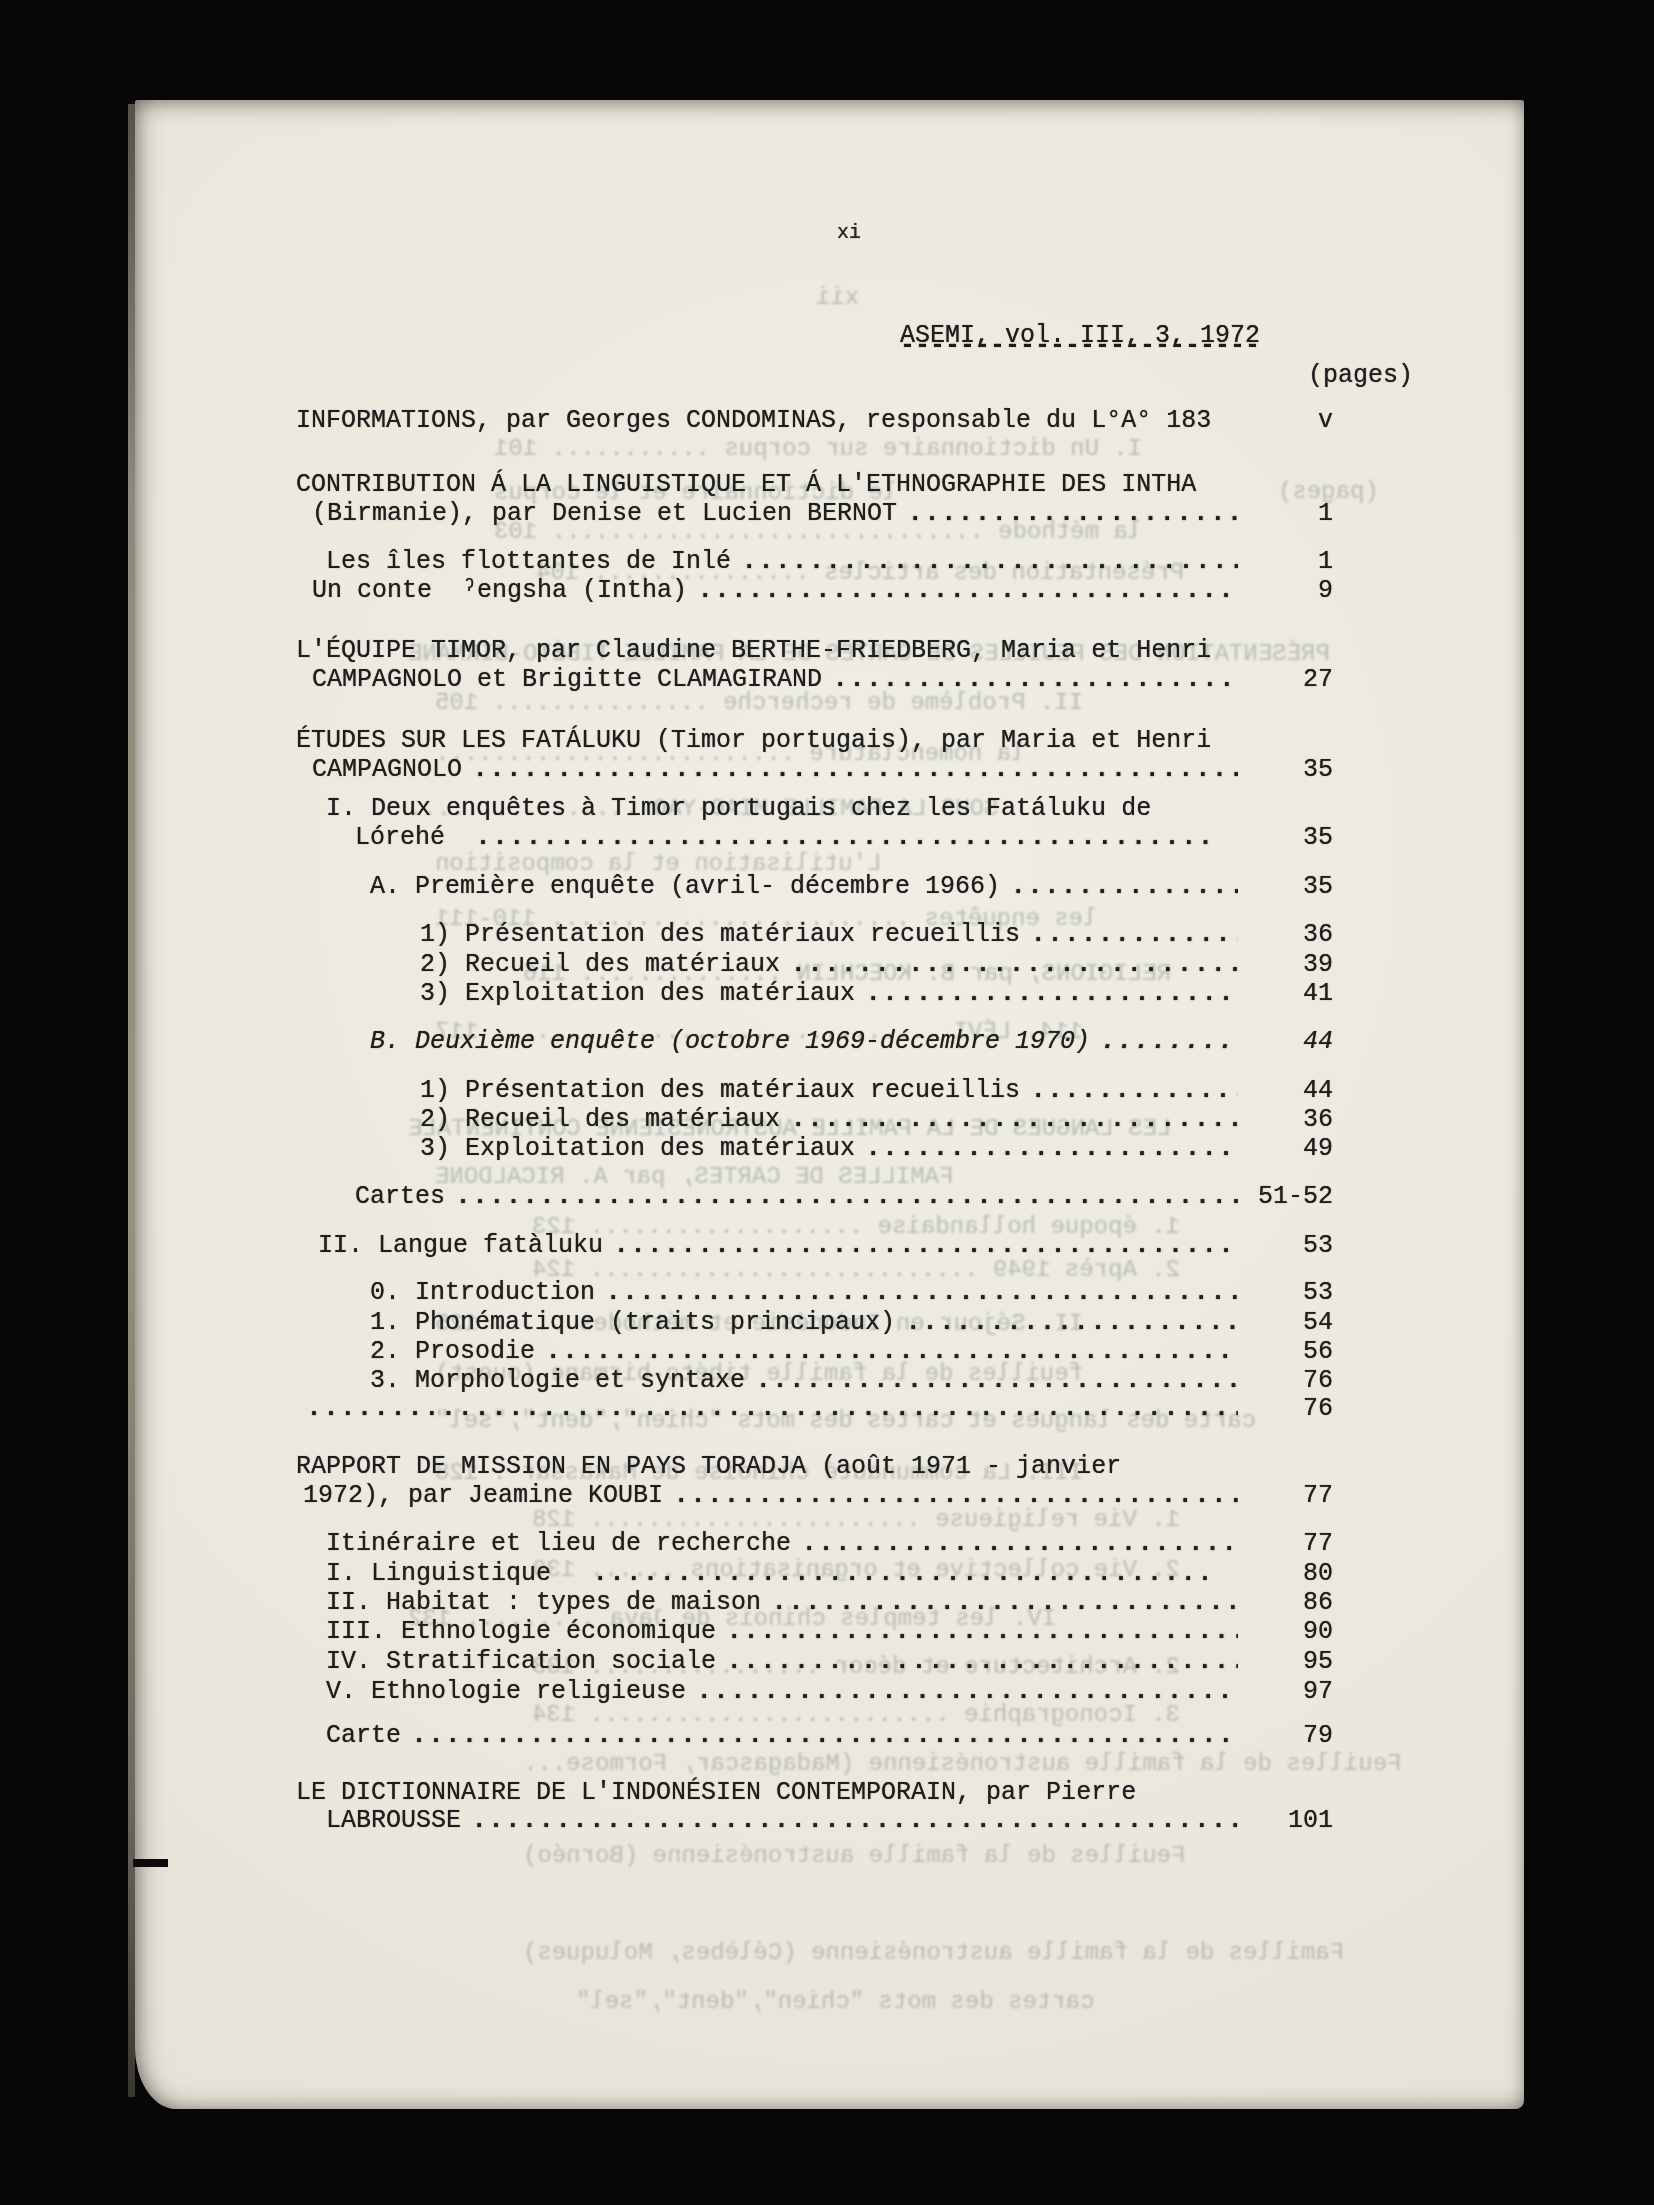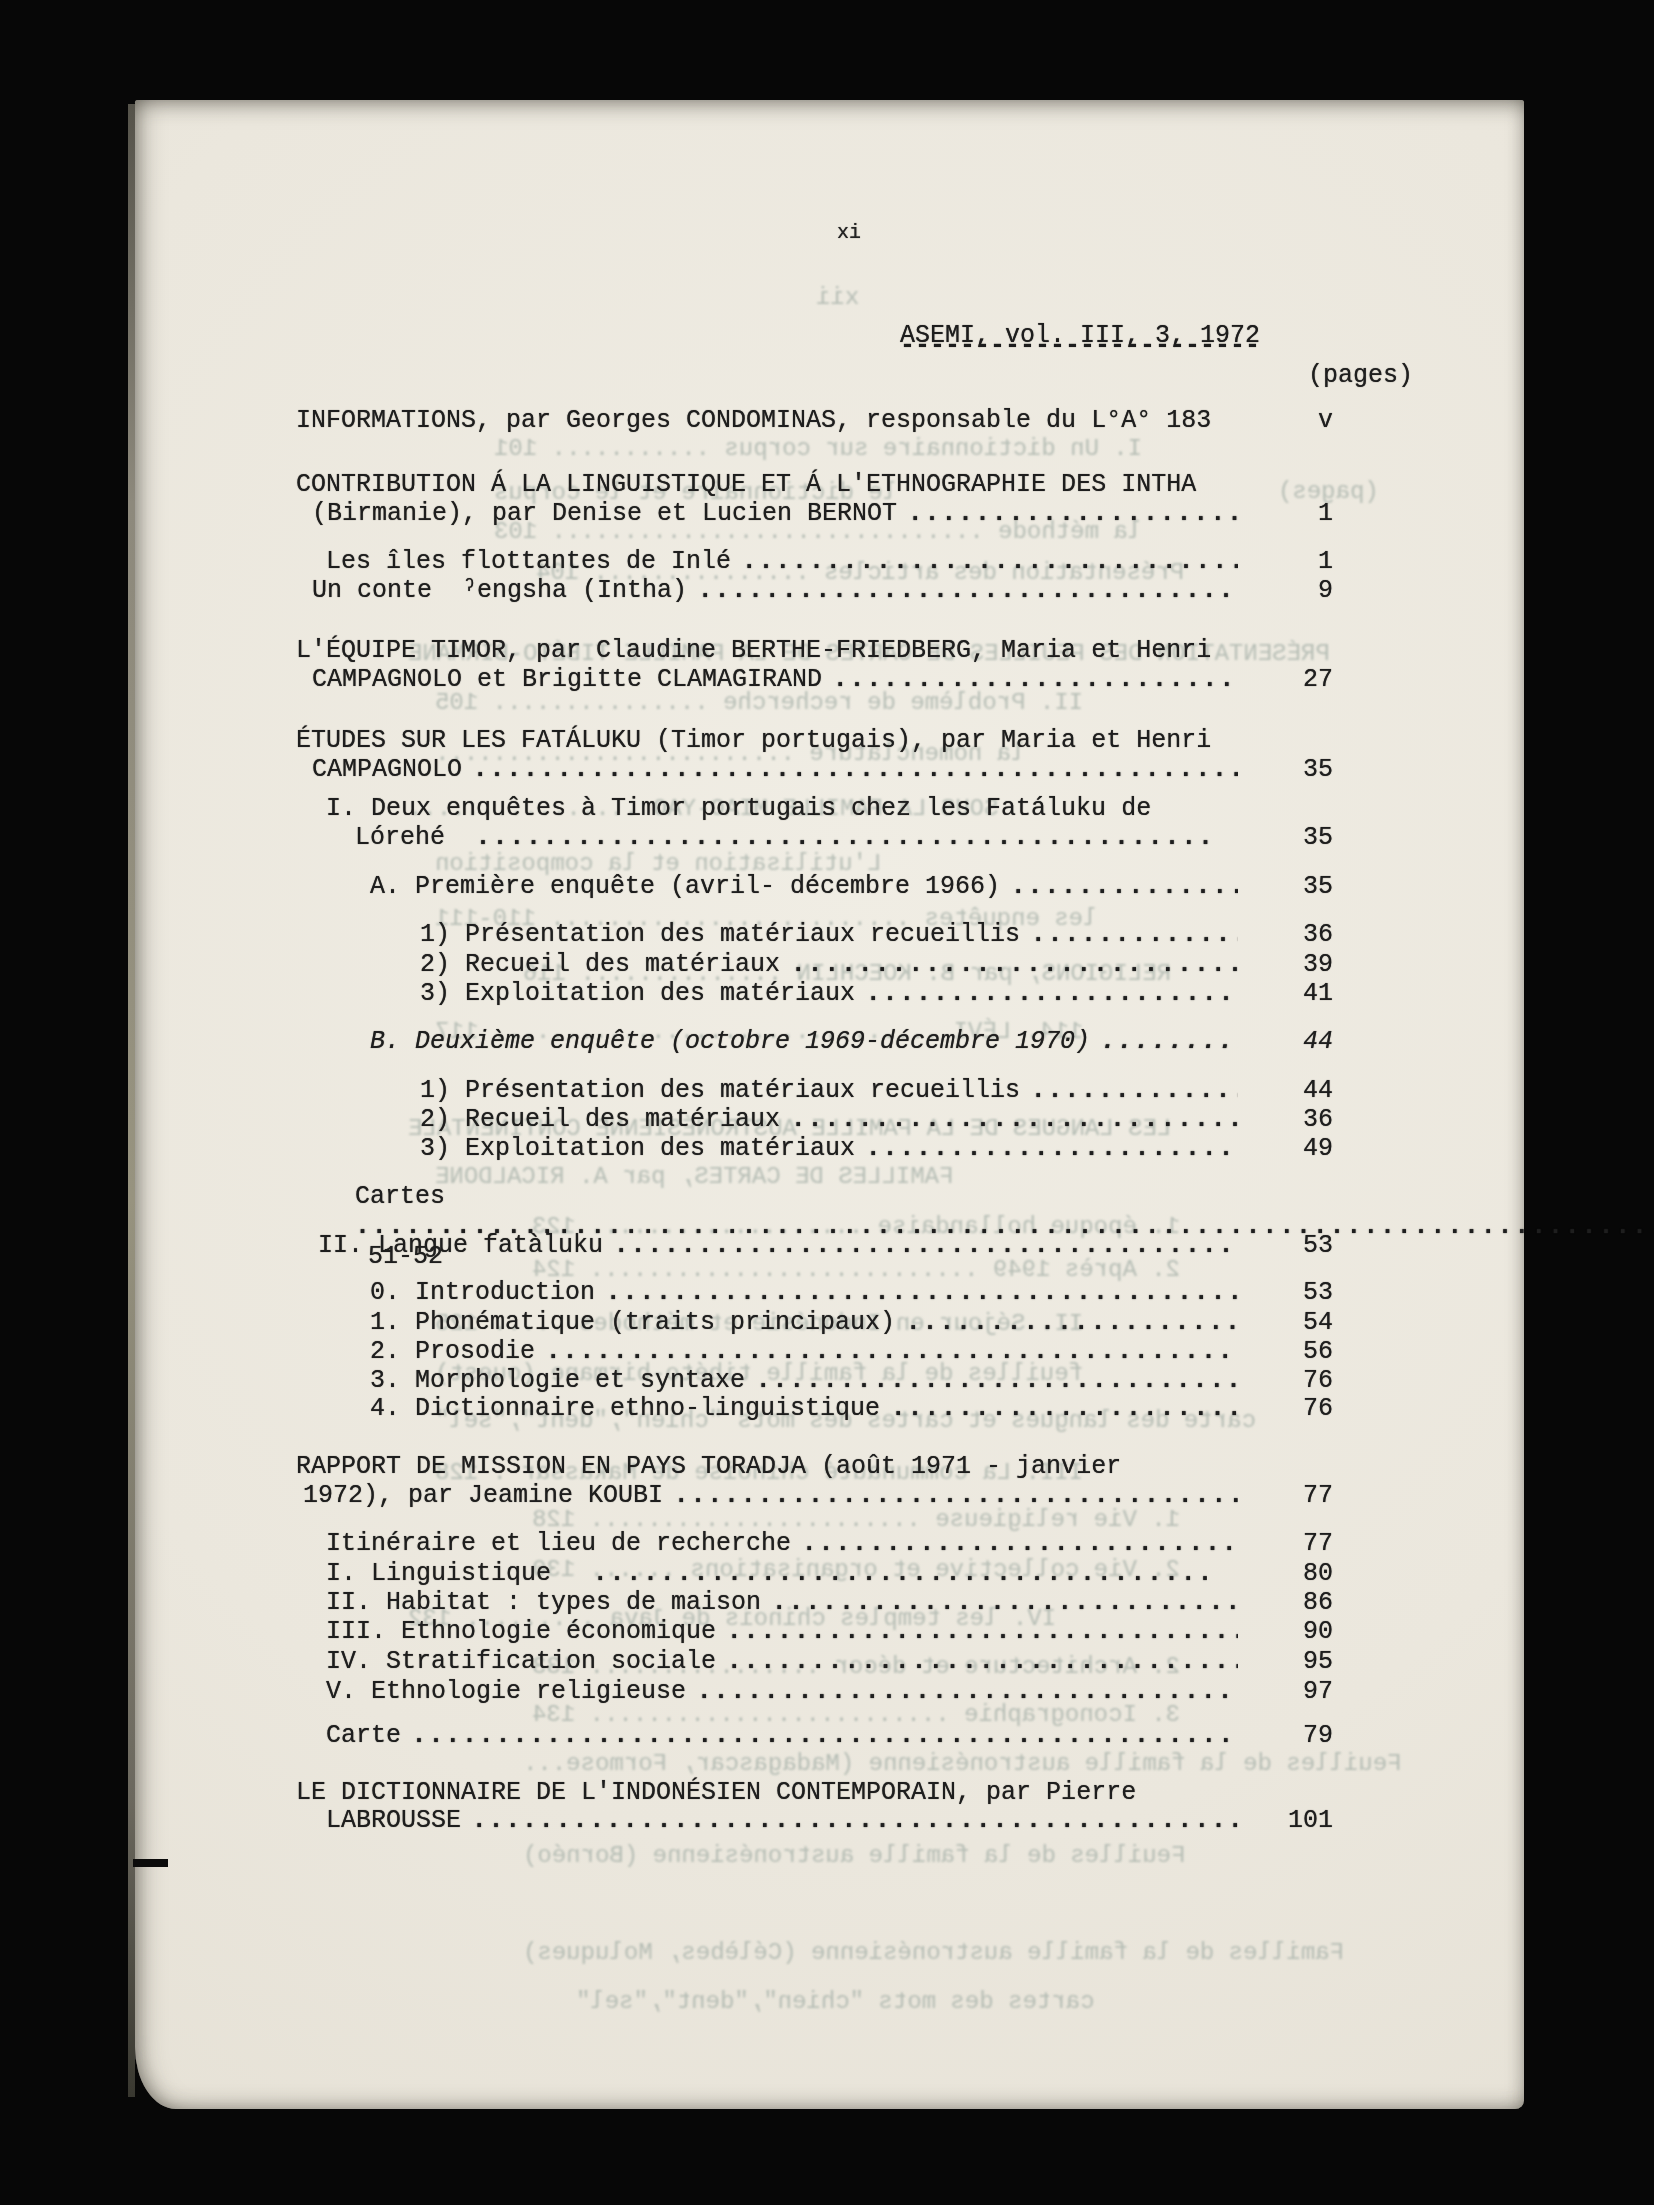--- a/index.html
+++ b/index.html
@@ -186,21 +186,21 @@
       <div class="row" style="top: 1005px;">
         <span class="lbl" style="margin-left: 124px;">2) Recueil des matériaux</span>
         <span class="dots">................................................................................</span>
         <span class="pg">36</span>
       </div>
       <div class="row" style="top: 1034px;">
         <span class="lbl" style="margin-left: 124px;">3) Exploitation des matériaux</span>
         <span class="dots">................................................................................</span>
         <span class="pg">49</span>
       </div>
-      <div class="row" style="top: 1082px; flex-direction: column;">
+      <div class="row" style="top: 1082px;">
         <span class="lbl" style="margin-left: 59px;">Cartes</span>
         <span class="dots">................................................................................</span>
         <span class="pg">51-52</span>
       </div>
       <div class="row" style="top: 1131px;">
         <span class="lbl" style="margin-left: 22px;">II. Langue fatàluku</span>
         <span class="dots">................................................................................</span>
         <span class="pg">53</span>
       </div>
       <div class="row" style="top: 1178px;">
@@ -217,21 +217,20 @@
         <span class="lbl" style="margin-left: 74px;">2. Prosodie</span>
         <span class="dots">................................................................................</span>
         <span class="pg">56</span>
       </div>
       <div class="row" style="top: 1266px;">
         <span class="lbl" style="margin-left: 74px;">3. Morphologie et syntaxe</span>
         <span class="dots">................................................................................</span>
         <span class="pg">76</span>
       </div>
       <div class="row" style="top: 1294px;">
-        <span class="lbl" style="margin-left: 74px;">4. Dictionnaire ethno-linguistique</span>
         <span class="dots">................................................................................</span>
         <span class="pg">76</span>
       </div>
       <div class="row" style="top: 1352px;">
         <span class="lbl" style="margin-left: 0px;">RAPPORT DE MISSION EN PAYS TORADJA (août 1971 - janvier</span>
       </div>
       <div class="row" style="top: 1381px;">
         <span class="lbl" style="margin-left: 7px;">1972), par Jeamine KOUBI</span>
         <span class="dots">................................................................................</span>
         <span class="pg">77</span>

